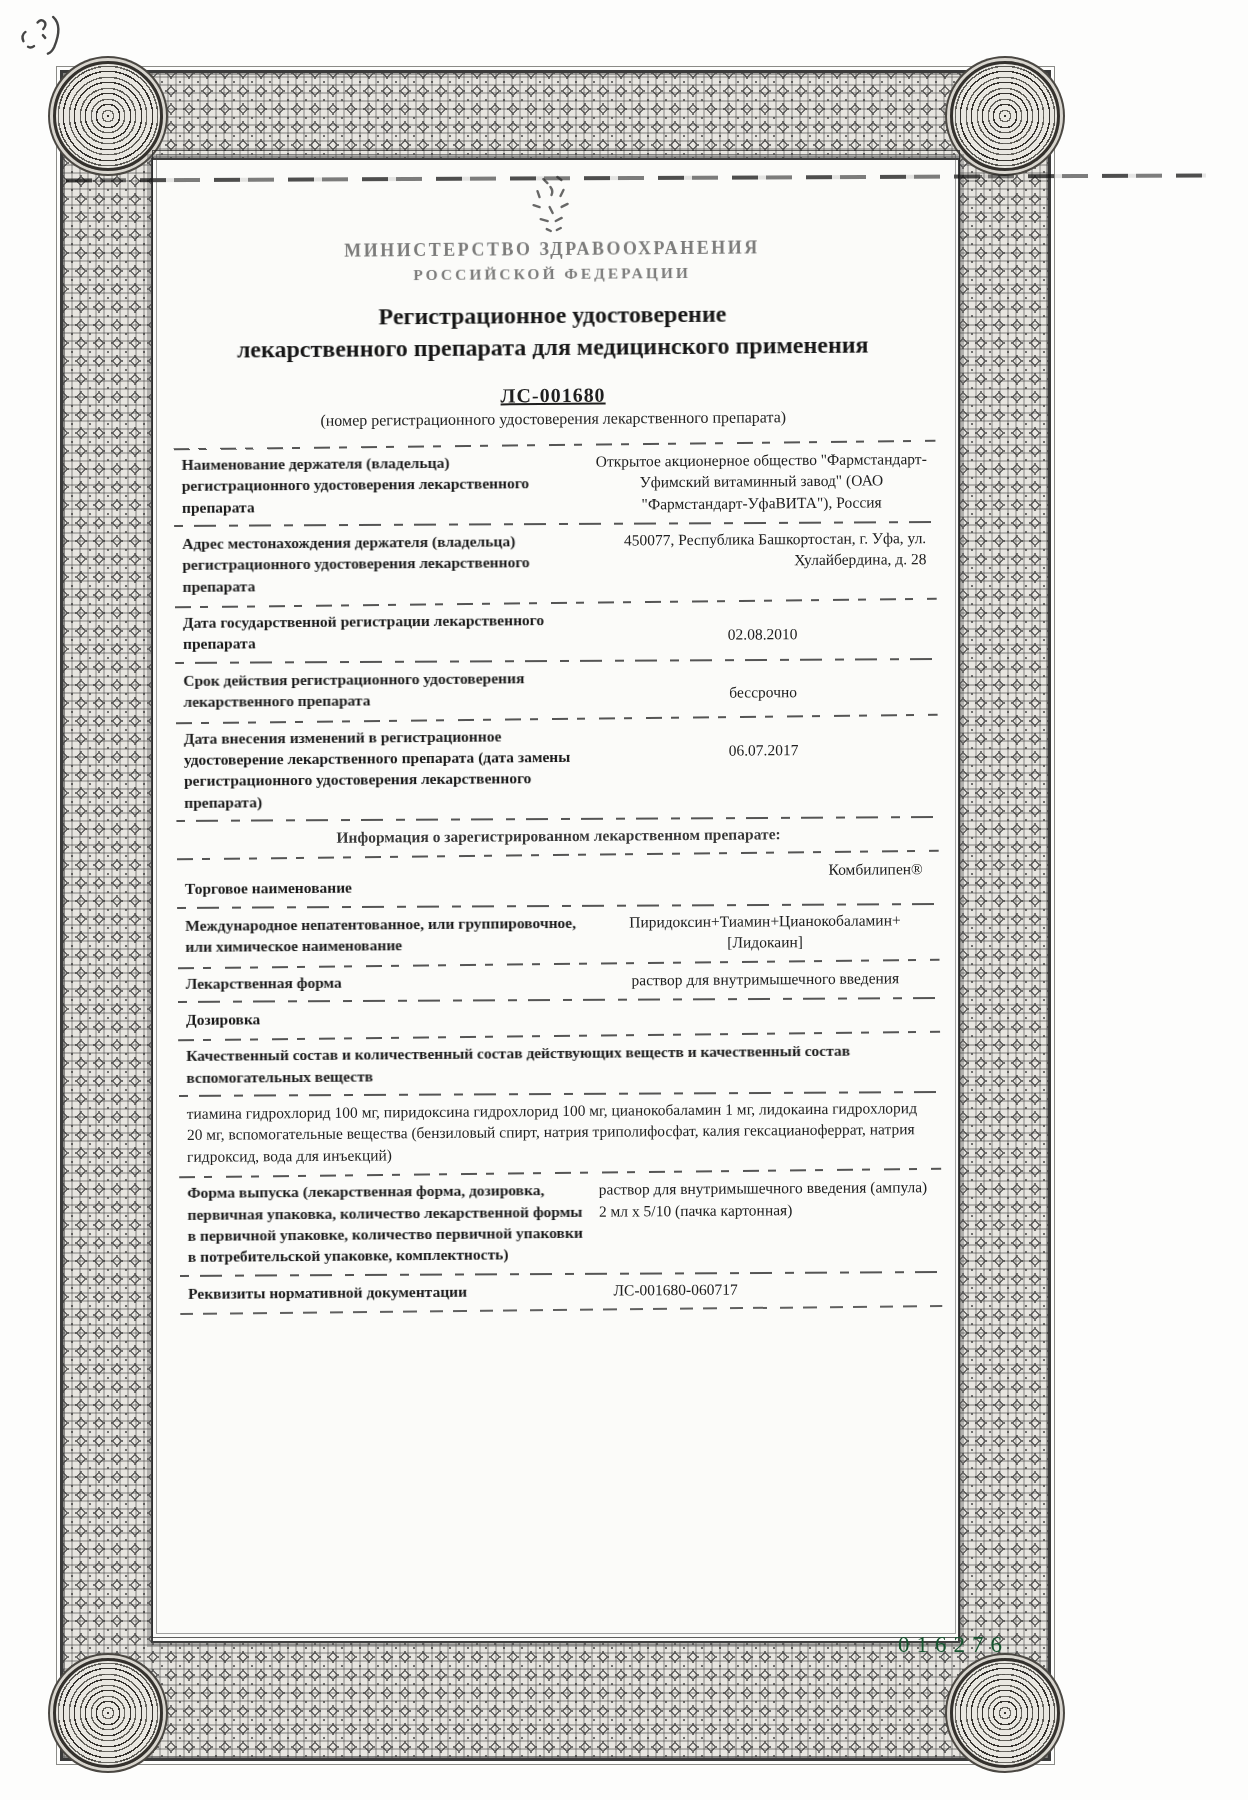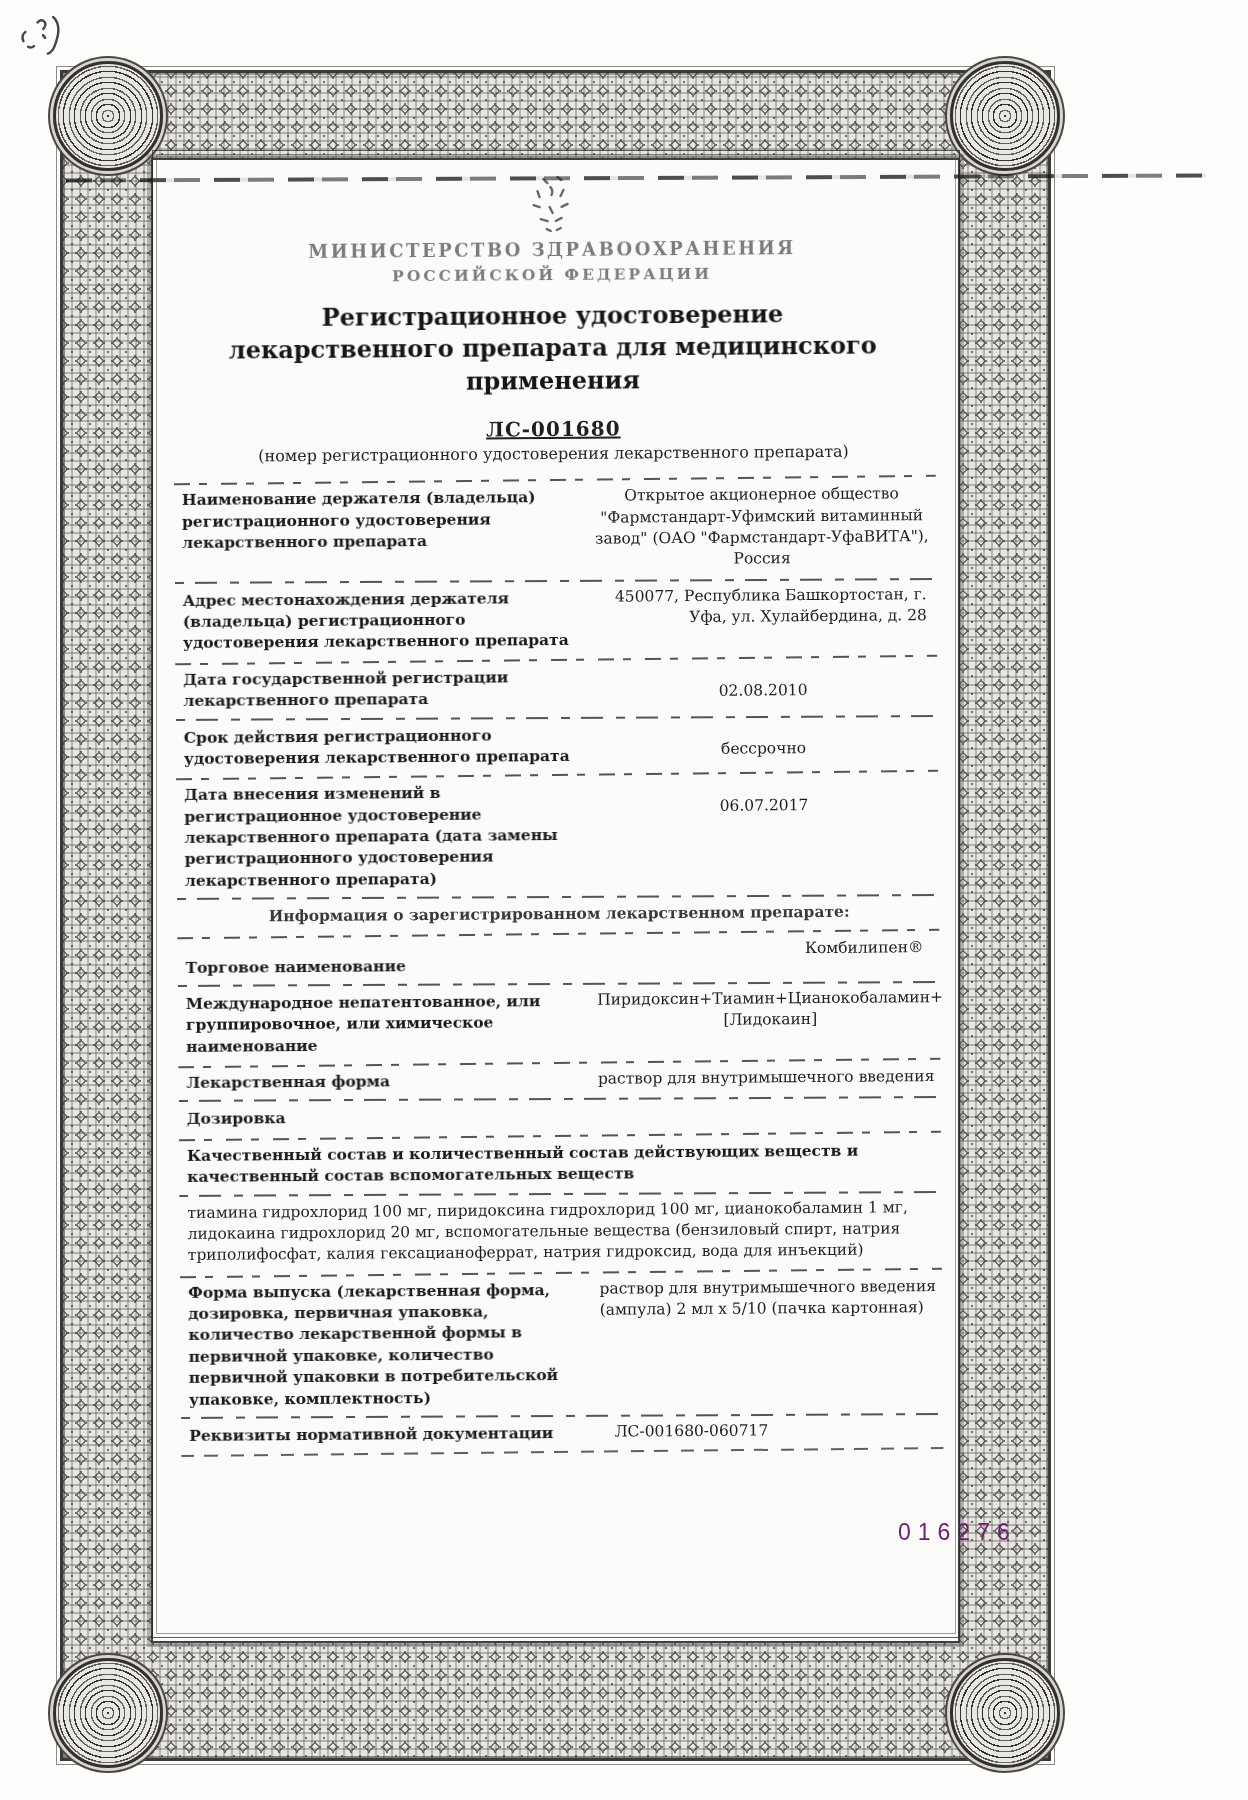--- a/index.html
+++ b/index.html
@@ -46,20 +46,21 @@
   .scan-streak{
     position:absolute;left:66px;top:176px;width:1140px;height:4px;
     background:repeating-linear-gradient(90deg,rgba(20,20,20,.75) 0 26px, rgba(20,20,20,.1) 26px 34px, rgba(20,20,20,.55) 34px 60px, transparent 60px 74px);
     transform:rotate(-0.25deg);
   }
 
   
   .inner-border{
     position:absolute;left:152px;top:150px;width:806px;height:1486px;
     border:1px solid rgba(40,40,40,.75);
+    font-family:Liberation Serif, serif;
   }
   .inner-border2{
     position:absolute;inset:3px;border:1px solid rgba(70,70,70,.5);
   }
   .content{
     position:absolute;left:10px;top:0;right:8px;bottom:0;
     transform:rotate(-0.45deg);
   }
 
   .emblem{display:block;margin:20px auto 2px;opacity:.85;}
@@ -108,23 +109,23 @@
   .section-head{font-weight:bold;text-align:center;opacity:.88;}
   .r-addr .value{text-align:right;padding-right:4px;}
   .r-trade .value{text-align:right;padding-right:10px;}
   .r-release .value{text-align:left;}
   .r-req .value{text-align:left;padding-left:14px;}
   .r-chg .value,.r-date .value,.r-term .value{padding-top:16px;}
   .r-trade .label{padding-top:14px;}
   .comp-text{font-weight:normal;}
 
   .serial{
-    position:absolute;left:898px;top:1519px;
-    font-family:Liberation Sans, sans-serif;
-    font-size:23px;letter-spacing:7px;color:#701a75;
+    position:absolute;left:898px;top:1632px;
+    font-family:Liberation Serif, serif;
+    font-size:23px;letter-spacing:7px;color:#14532d;
   }
   .handmark{position:absolute;left:12px;top:8px;transform:rotate(-6deg);opacity:.9;}
 </style>
 </head>
 <body>
 
 <div class="page">
 
   <svg class="handmark" width="64" height="56" viewBox="0 0 64 56">
     <g fill="none" stroke="#1c1c1c" stroke-width="2.4" stroke-linecap="round" opacity="0.9">

